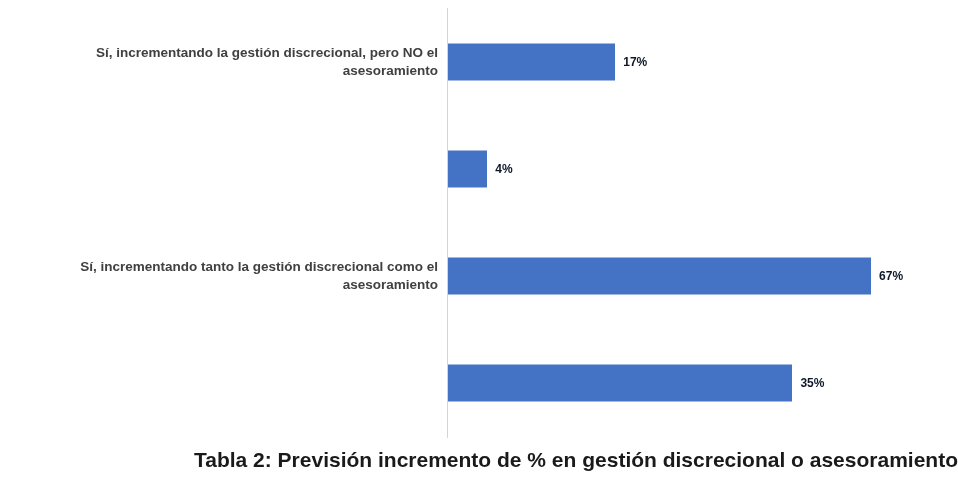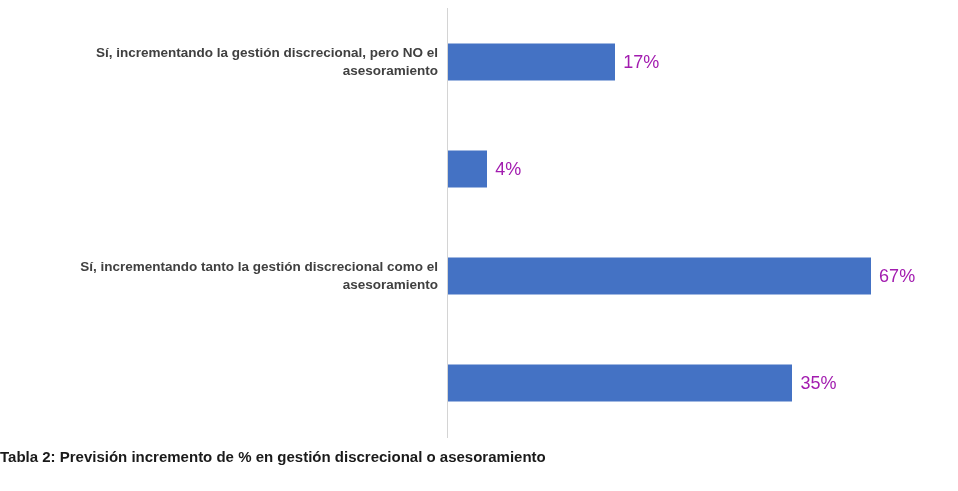--- a/index.html
+++ b/index.html
@@ -81,33 +81,33 @@
 
   .bar-fill {
     height: 37px;
     background: #4472c4;
   }
 
   .bar-value {
     position: absolute;
     top: 50%;
     transform: translateY(-50%);
-    font-size: 18px;
-    font-weight: normal;
-    color: #a21caf;
+    font-size: 12px;
+    font-weight: bold;
+    color: #0f172a;
     white-space: nowrap;
   }
 
   .caption {
     position: absolute;
     left: 0;
     top: 448px;
     width: 958px;
-    text-align: left;
-    font-size: 15px;
+    text-align: right;
+    font-size: 21px;
     font-weight: bold;
     color: #1a1a1a;
   }
 </style>
 </head>
 <body>
 
 <div class="chart-wrap">
 
   <div class="plot">

